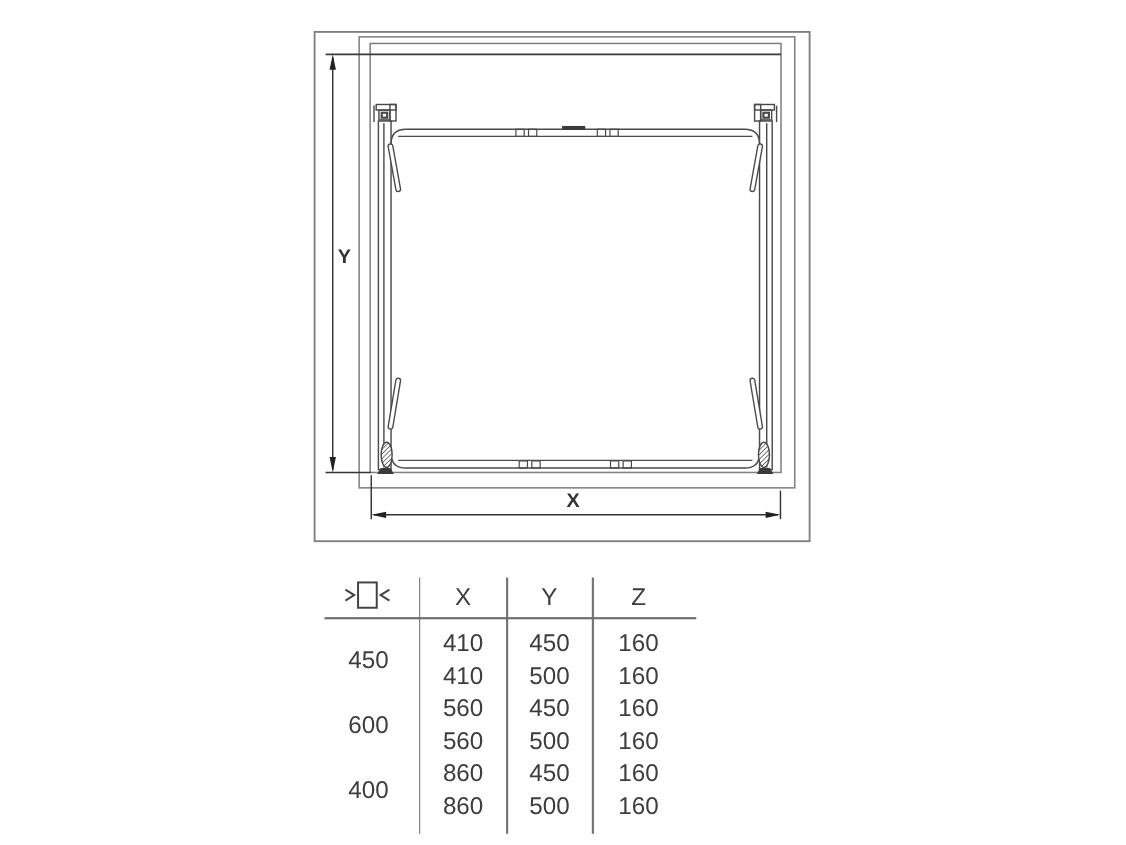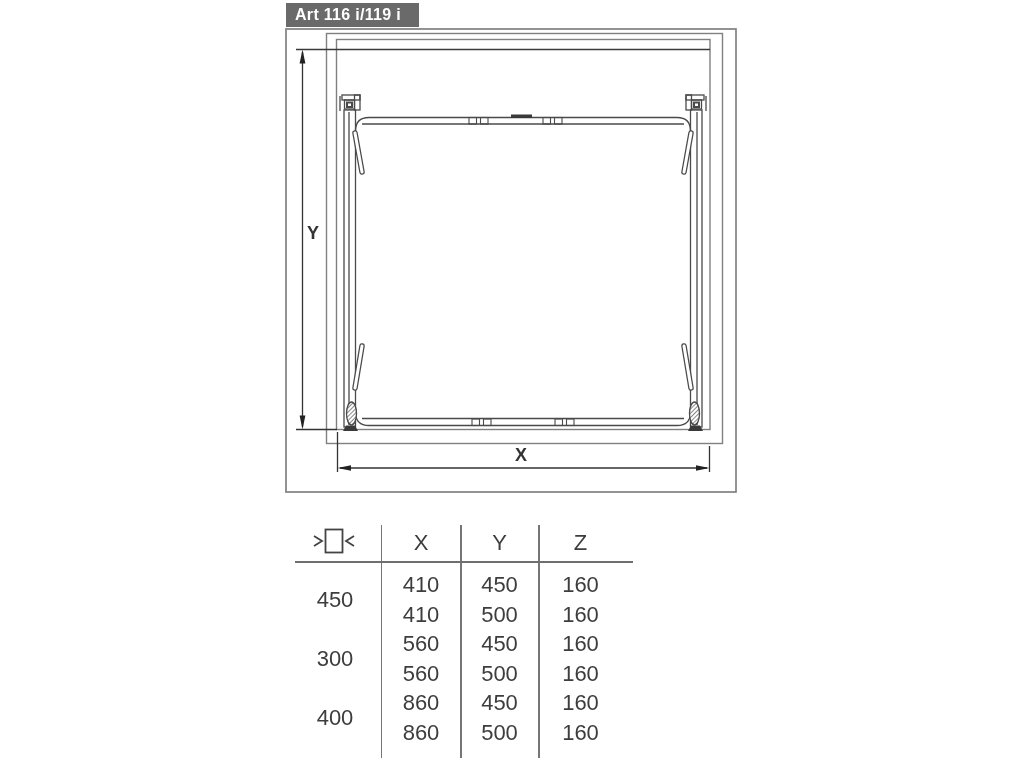--- a/index.html
+++ b/index.html
@@ -119,21 +119,20 @@
     <g stroke="#333333" stroke-width="1.3">
       <line x1="337.5" y1="432" x2="337.5" y2="472"></line>
       <line x1="709.5" y1="446" x2="709.5" y2="472"></line>
       <line x1="340" y1="468" x2="707" y2="468"></line>
       <polygon points="337.5,468 351,465.2 351,470.8" fill="#222222" stroke="none"></polygon>
       <polygon points="709.5,468 696,465.2 696,470.8" fill="#222222" stroke="none"></polygon>
       <text x="521" y="461" font-size="18" font-weight="700" text-anchor="middle" fill="#333333" stroke="none">X</text>
     </g>
   </svg>
 
-  <div class="title-box">Art 116 i/119 i</div>
 
   <div>
 
     <div class="vline" style="left:380.5px"></div>
     <div class="vline" style="left:460px"></div>
     <div class="vline" style="left:538px"></div>
     <div class="hline"></div>
 
     <div class="sym-cell">
       <svg width="46" height="30" viewBox="0 0 46 30" style="position:static">
@@ -147,21 +146,21 @@
     <div class="cell" style="left:539px;top:529px;width:83px">Z</div>
 
     <div class="cell" style="left:297px;top:586px;width:76px">450</div>
     <div class="cell" style="left:382px;top:571px;width:78px">410</div>
     <div class="cell" style="left:461px;top:571px;width:77px">450</div>
     <div class="cell" style="left:539px;top:571px;width:83px">160</div>
     <div class="cell" style="left:382px;top:600.5px;width:78px">410</div>
     <div class="cell" style="left:461px;top:600.5px;width:77px">500</div>
     <div class="cell" style="left:539px;top:600.5px;width:83px">160</div>
 
-    <div class="cell" style="left:297px;top:645px;width:76px">300</div>
+    <div class="cell" style="left:297px;top:645px;width:76px">600</div>
     <div class="cell" style="left:382px;top:630px;width:78px">560</div>
     <div class="cell" style="left:461px;top:630px;width:77px">450</div>
     <div class="cell" style="left:539px;top:630px;width:83px">160</div>
     <div class="cell" style="left:382px;top:659.5px;width:78px">560</div>
     <div class="cell" style="left:461px;top:659.5px;width:77px">500</div>
     <div class="cell" style="left:539px;top:659.5px;width:83px">160</div>
 
     <div class="cell" style="left:297px;top:704px;width:76px">400</div>
     <div class="cell" style="left:382px;top:689px;width:78px">860</div>
     <div class="cell" style="left:461px;top:689px;width:77px">450</div>

